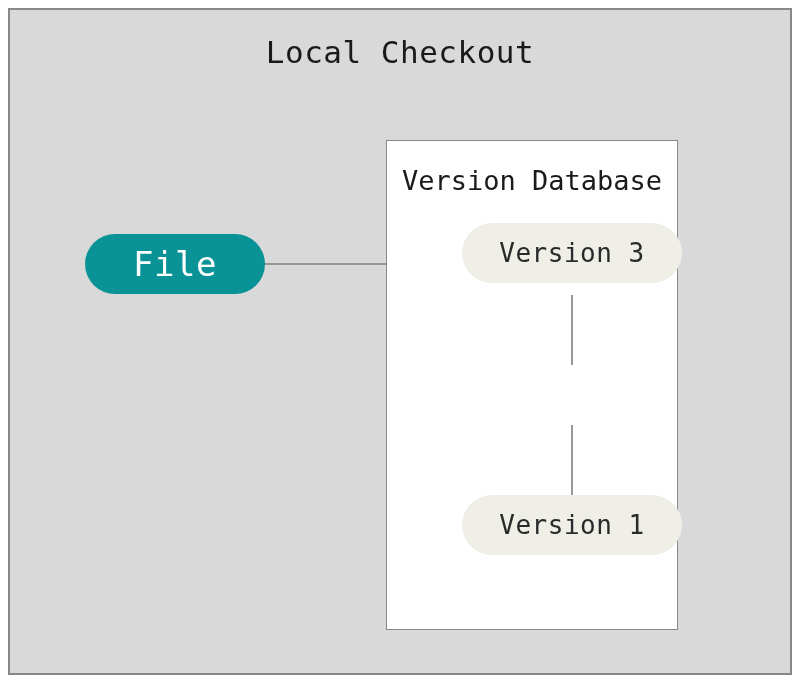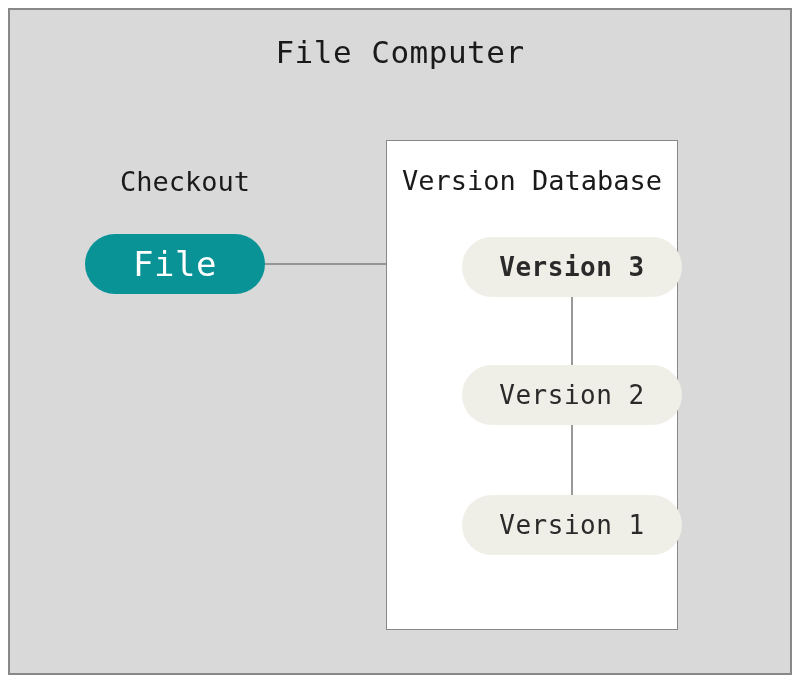--- a/index.html
+++ b/index.html
@@ -79,35 +79,34 @@
       height: 60px;
       background: #efeee7;
       border-radius: 30px;
       display: flex;
       align-items: center;
       justify-content: center;
       font-size: 26px;
       color: #2a2a2a;
       letter-spacing: 0.5px;
     }
-    .v3 { top: 96px; font-weight: bold; }
+    .v3 { top: 82px; }
     .v2 { top: 224px; }
     .v1 { top: 354px; justify-content: center; }
     svg.connector {
       position: absolute;
       pointer-events: none;
     }
   </style>
 </head>
 <body>
 
 <div class="outer">
-  <div class="title">File Computer</div>
+  <div class="title">Local Checkout</div>
 
-  <div class="checkout-label">Checkout</div>
 
   <svg class="connector" style="left:250px; top:253px; width:210px; height:2px;">
     <line x1="0" y1="1" x2="210" y2="1" stroke="#555" stroke-width="1.2"></line>
   </svg>
 
   <div class="file-pill">
     <span>File</span>
   </div>
 
   <div class="db-box">
@@ -117,20 +116,17 @@
       <line x1="1" y1="0" x2="1" y2="70" stroke="#555" stroke-width="1.2"></line>
     </svg>
 
     <svg class="connector" style="left:184px; top:284px; width:2px; height:70px;">
       <line x1="1" y1="0" x2="1" y2="70" stroke="#555" stroke-width="1.2"></line>
     </svg>
 
     <div class="version-pill v3">
       <span>Version 3</span>
     </div>
-    <div class="version-pill v2">
-      <span>Version 2</span>
-    </div>
     <div class="version-pill v1">
       <span>Version 1</span>
     </div>
   </div>
 </div>
 
 </body></html>

